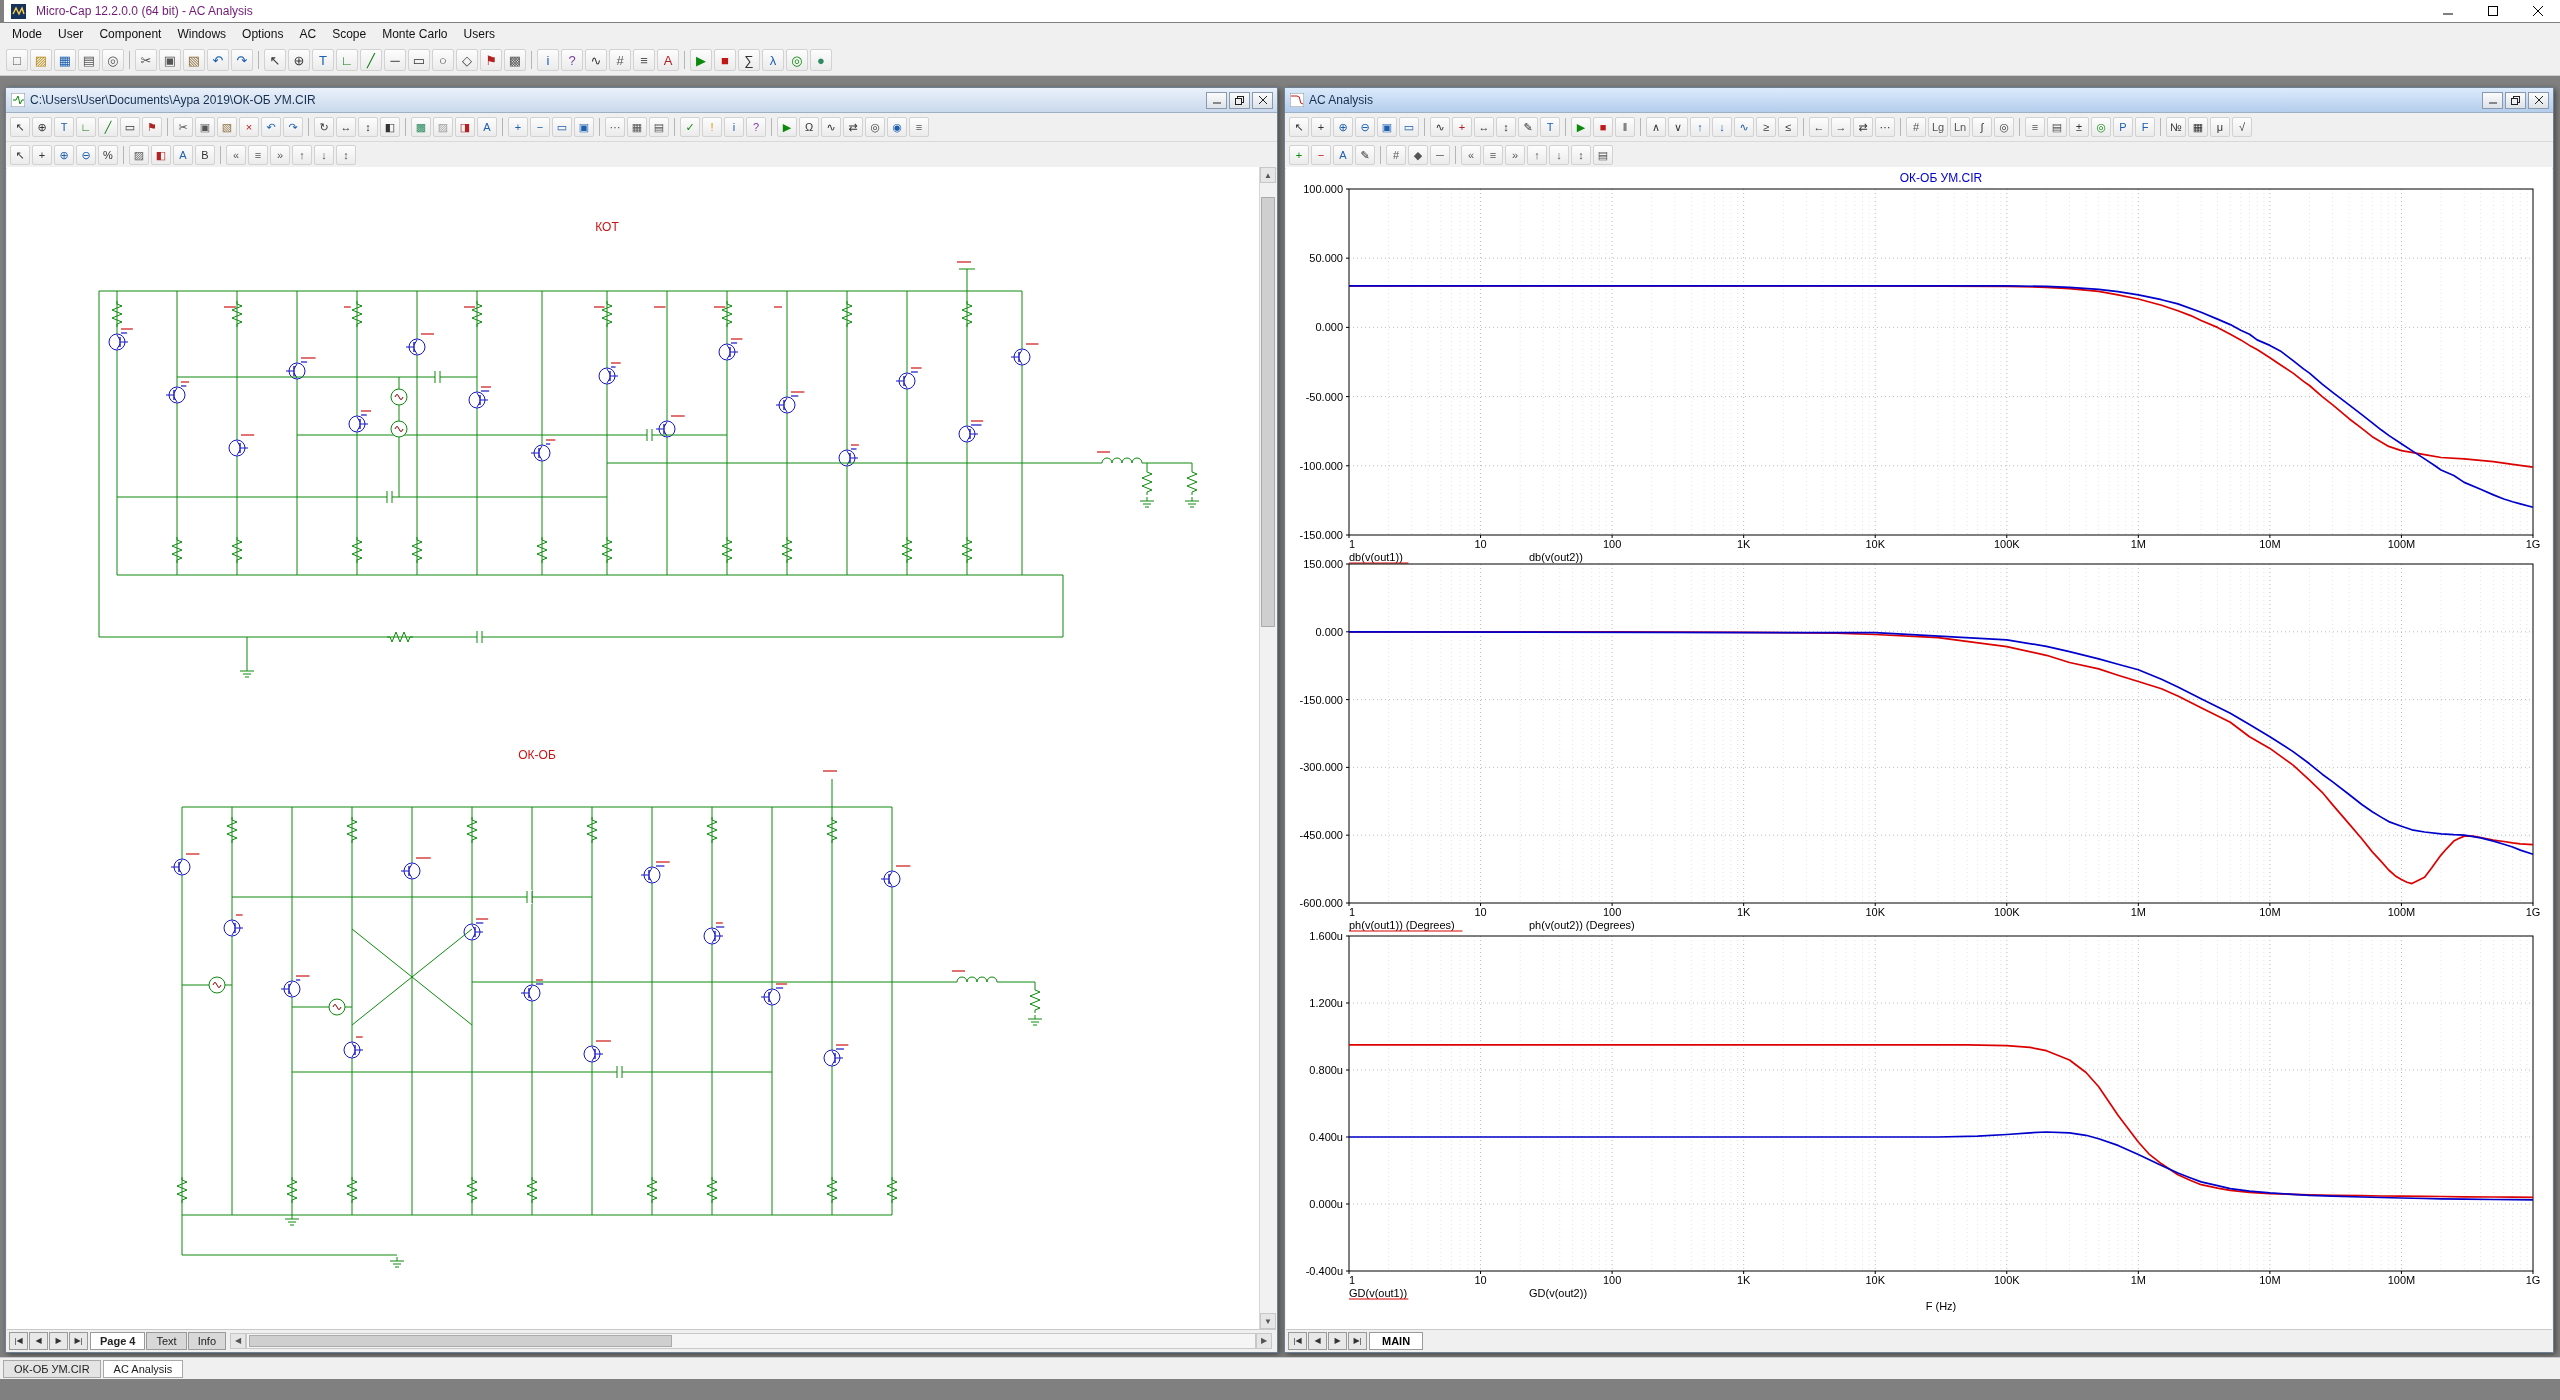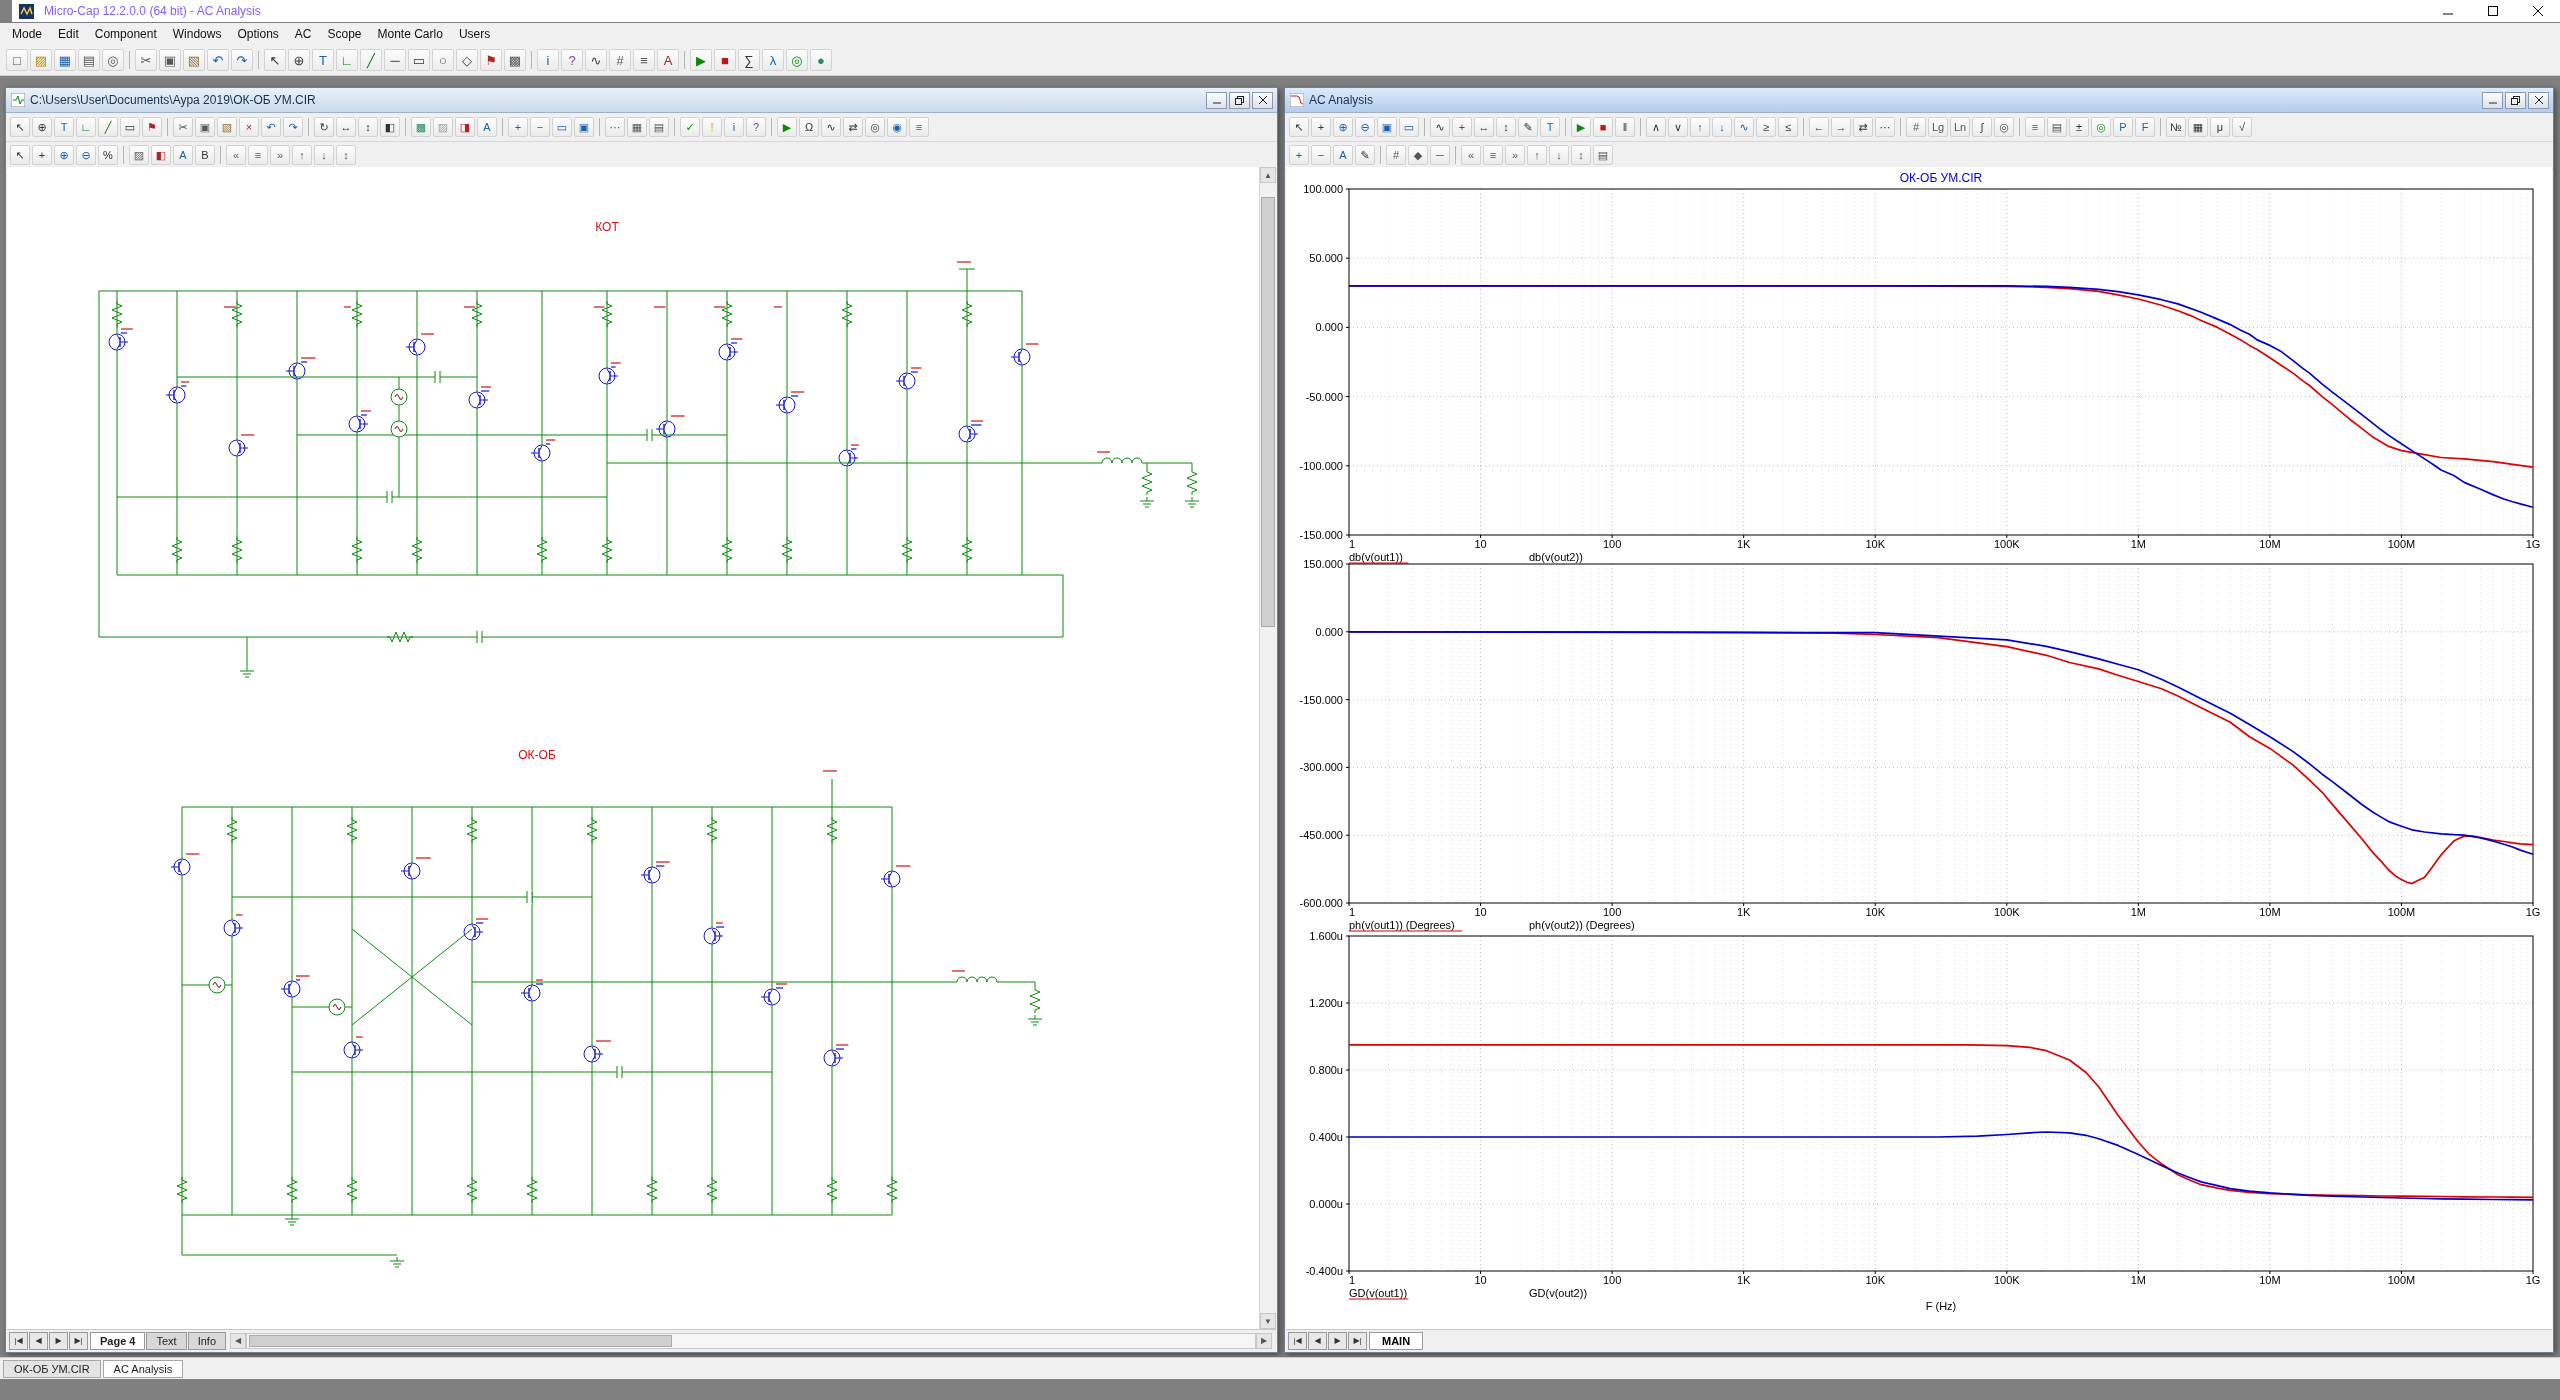--- a/index.html
+++ b/index.html
@@ -1,22 +1,22 @@
 <!DOCTYPE html>
 <html><head>
 <meta charset="utf-8">
 <style>
   *{box-sizing:border-box;margin:0;padding:0}
   html,body{width:2560px;height:1400px;overflow:hidden;background:#808080;
     font-family:"Liberation Sans",sans-serif;-webkit-font-smoothing:antialiased}
   #app{position:relative;width:2560px;height:1400px;background:#808080}
 
   
-  .titlebar{position:absolute;top:0;left:12px;right:0;height:22px;background:#fff;
-    display:flex;align-items:center;padding-left:6px;font-size:12px;color:#8b5cf6}
+  .titlebar{position:absolute;top:0;left:4px;right:0;height:22px;background:#fff;
+    display:flex;align-items:center;padding-left:6px;font-size:12px;color:#701a75}
   .titlebar .apptitle{margin-left:6px}
   .wincontrols{margin-left:auto;display:flex;height:23px}
   .wbtn{width:45px;height:23px;display:flex;align-items:center;justify-content:center}
   .menubar{position:absolute;top:23px;left:0;right:0;height:22px;background:#f0f0f0;
     display:flex;align-items:center;font-size:12px;color:#111;padding-left:4px}
   .menu-item{padding:3px 8px;cursor:default}
   .toolbar{position:absolute;top:45px;left:0;right:0;height:31px;background:#f0f0f0;
     border-bottom:1px solid #cfcfcf;display:flex;align-items:center;padding-left:5px}
   .ti{min-width:22px;height:22px;margin:0 1px;border:1px solid #d2d2d2;border-radius:2px;
     background:linear-gradient(#fdfdfd,#ebebeb);display:flex;align-items:center;
@@ -110,21 +110,21 @@
           <svg width="10" height="10">
             <line x1="0" y1="0" x2="10" y2="10" stroke="#000"></line>
             <line x1="10" y1="0" x2="0" y2="10" stroke="#000"></line>
           </svg>
         </span>
     </span>
   </div>
 
   <div class="menubar" id="menubar">
       <div class="menu-item">Mode</div>
-      <div class="menu-item">Edit</div>
+      <div class="menu-item">User</div>
       <div class="menu-item">Component</div>
       <div class="menu-item">Windows</div>
       <div class="menu-item">Options</div>
       <div class="menu-item">AC</div>
       <div class="menu-item">Scope</div>
       <div class="menu-item">Monte Carlo</div>
       <div class="menu-item">Users</div>
     </div>
   <div class="toolbar" id="main-toolbar">
       <div class="ti">

